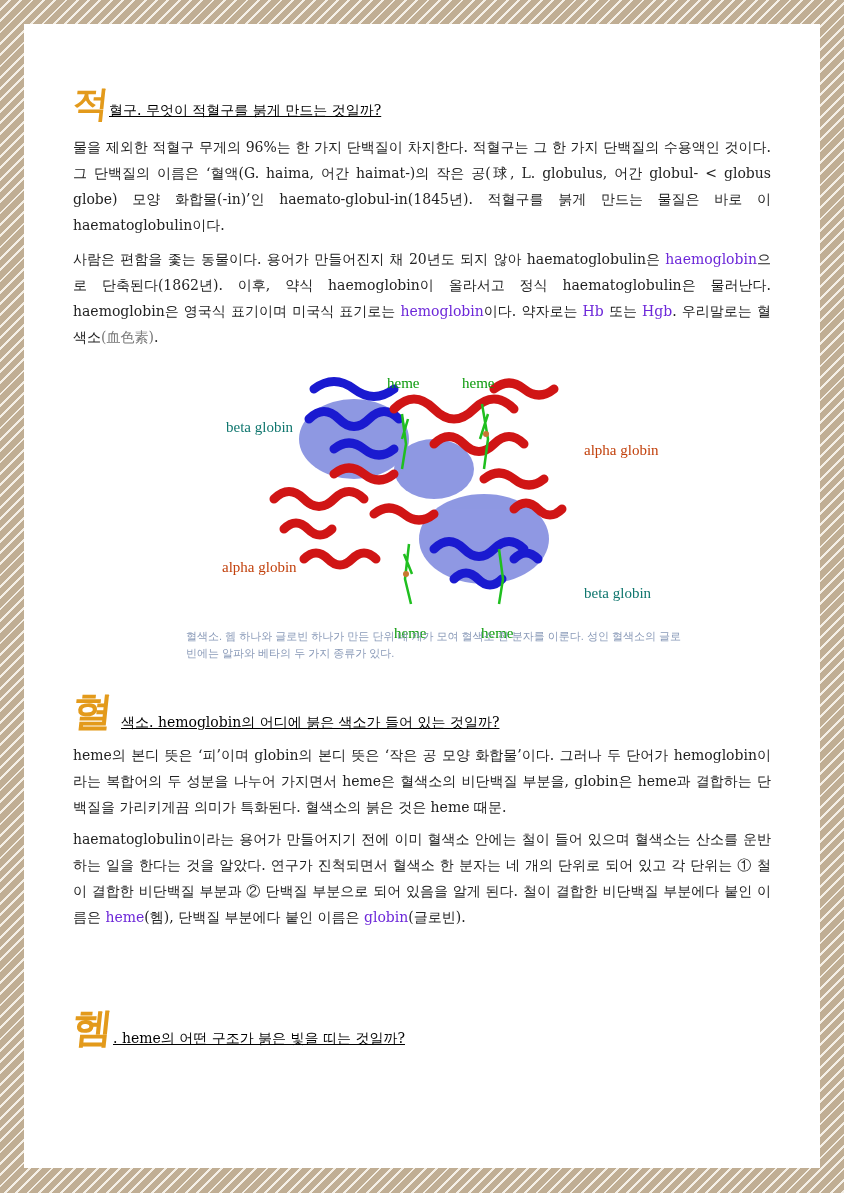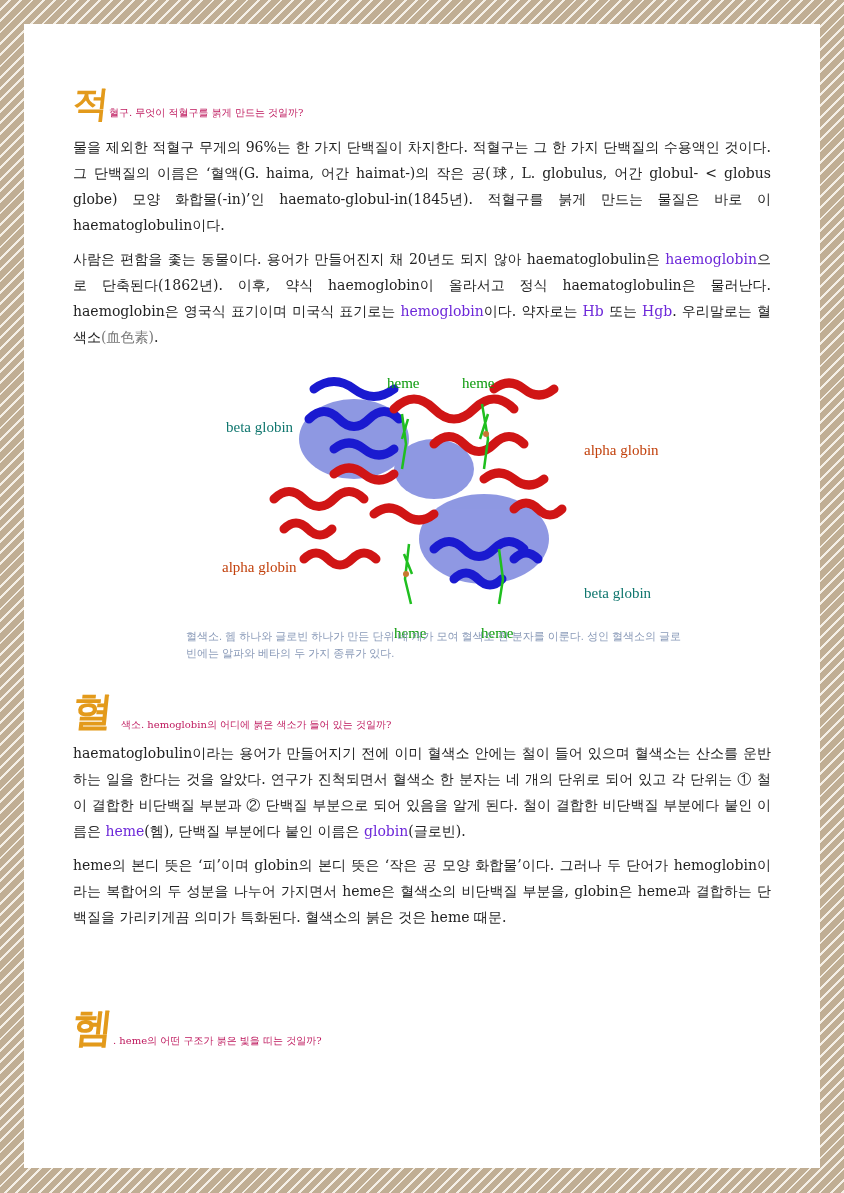--- a/index.html
+++ b/index.html
@@ -13,21 +13,21 @@
     position: absolute; left: 24px; top: 24px; width: 796px; height: 1144px;
     background: #ffffff;
   }
   .content { position: absolute; left: 49px; width: 698px; color: #222; }
   .heading { display: flex; align-items: flex-end; }
   .big {
     font-family: "DejaVu Sans", sans-serif; color: #e39a1b; font-weight: bold;
     font-size: 36px; line-height: 36px; transform: skewX(-6deg); letter-spacing: -2px;
   }
   .big.tall { font-size: 40px; line-height: 46px; }
-  .head-text { font-size: 10px; color: #be185d; margin-left: 2px; padding-bottom: 2px; }
+  .head-text { font-size: 14px; color: #000000; margin-left: 2px; padding-bottom: 2px; text-decoration: underline; }
   p.body {
     font-size: 14px; line-height: 26px; margin: 0; text-align: justify; color: #222;
   }
   .link { color: #6d28d9; }
   .gray { color: #777; }
   .figure { position: absolute; left: 160px; top: 325px; width: 480px; height: 280px; }
   .lbl { position: absolute; font-family: "Liberation Serif", serif; font-size: 15px; }
   .green { color: #0a9a0a; }
   .blue { color: #0f766e; }
   .red { color: #c2410c; }
@@ -81,22 +81,22 @@
     <span class="lbl green" style="left:210px;top:276px;">heme</span>
     <span class="lbl green" style="left:297px;top:276px;">heme</span>
   </div>
   <div class="caption">혈색소. 헴 하나와 글로빈 하나가 만든 단위 네 개가 모여 혈색소 한 분자를 이룬다. 성인 혈색소의 글로빈에는 알파와 베타의 두 가지 종류가 있다.</div>
 
   <div class="content" style="top:664px;">
     <div class="heading">
       <span class="big tall">혈</span>
       <span class="head-text" style="margin-left:10px;">색소. hemoglobin의 어디에 붉은 색소가 들어 있는 것일까?</span>
     </div>
+    <p class="body" style="margin-top:8px;">heme의 본디 뜻은 ‘피’이며 globin의 본디 뜻은 ‘작은 공 모양 화합물’이다. 그러나 두 단어가 hemoglobin이라는 복합어의 두 성분을 나누어 가지면서 heme은 혈색소의 비단백질 부분을, globin은 heme과 결합하는 단백질을 가리키게끔 의미가 특화된다. 혈색소의 붉은 것은 heme 때문.</p>
     <p class="body" style="margin-top:6px;"><span>haematoglobulin이라는 용어가 만들어지기 전에 이미 혈색소 안에는 철이 들어 있으며 혈색소는 산소를 운반하는 일을 한다는 것을 알았다. 연구가 진척되면서 혈색소 한 분자는 네 개의 단위로 되어 있고 각 단위는 ① 철이 결합한 비단백질 부분과 ② 단백질 부분으로 되어 있음을 알게 된다. 철이 결합한 비단백질 부분에다 붙인 이름은 </span><span class="link">heme</span><span>(헴), 단백질 부분에다 붙인 이름은 </span><span class="link">globin</span><span>(글로빈).</span></p>
-    <p class="body" style="margin-top:8px;">heme의 본디 뜻은 ‘피’이며 globin의 본디 뜻은 ‘작은 공 모양 화합물’이다. 그러나 두 단어가 hemoglobin이라는 복합어의 두 성분을 나누어 가지면서 heme은 혈색소의 비단백질 부분을, globin은 heme과 결합하는 단백질을 가리키게끔 의미가 특화된다. 혈색소의 붉은 것은 heme 때문.</p>
   </div>
 
   <div class="content" style="top:980px;">
     <div class="heading">
       <span class="big tall">헴</span>
       <span class="head-text">. heme의 어떤 구조가 붉은 빛을 띠는 것일까?</span>
     </div>
   </div>
 
 </div>

